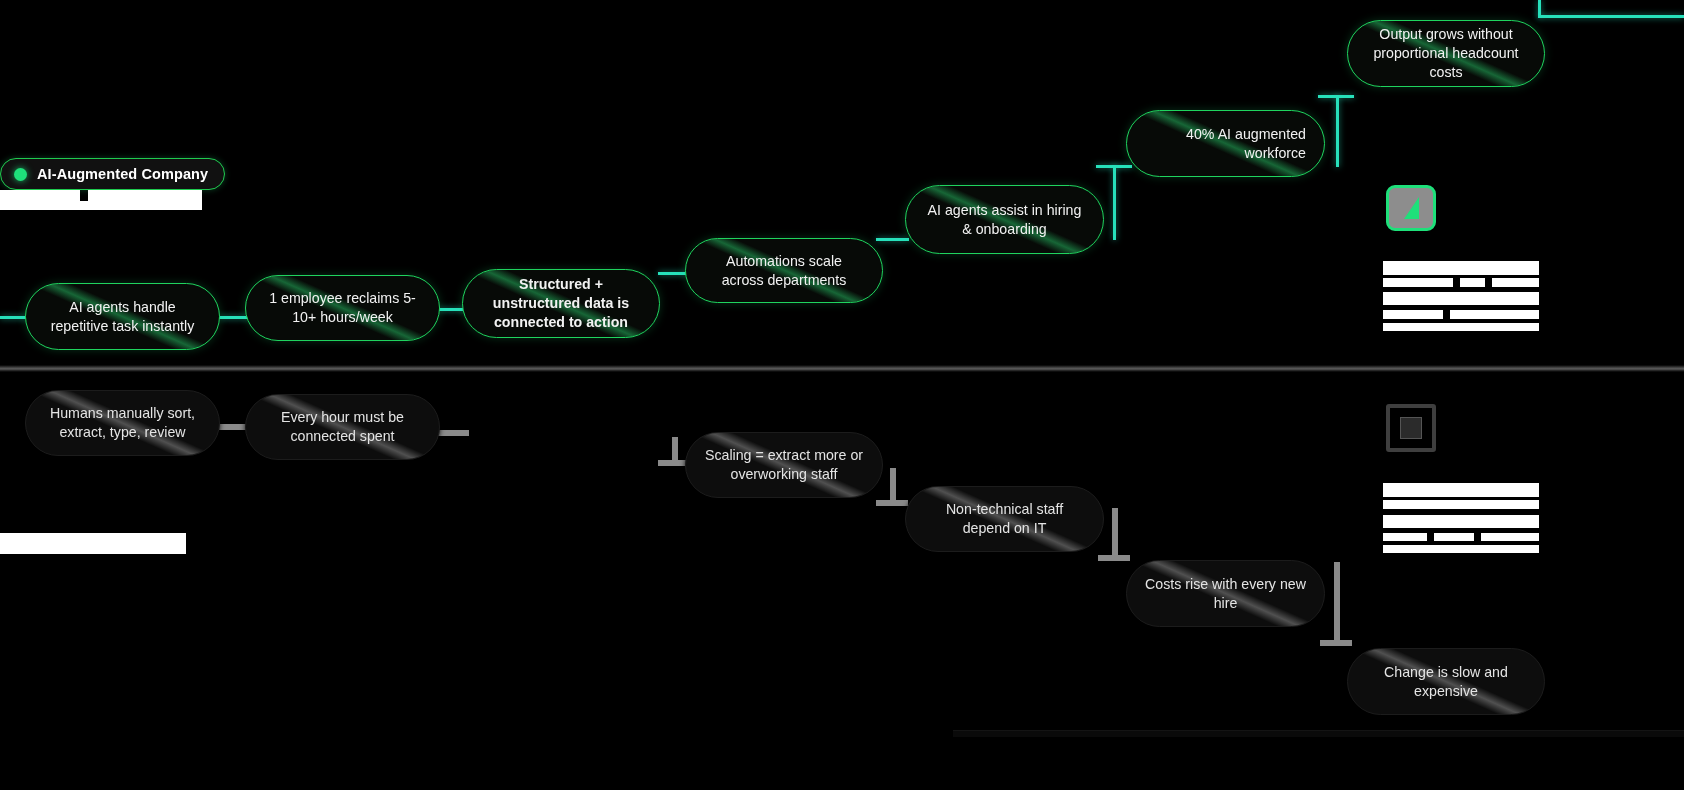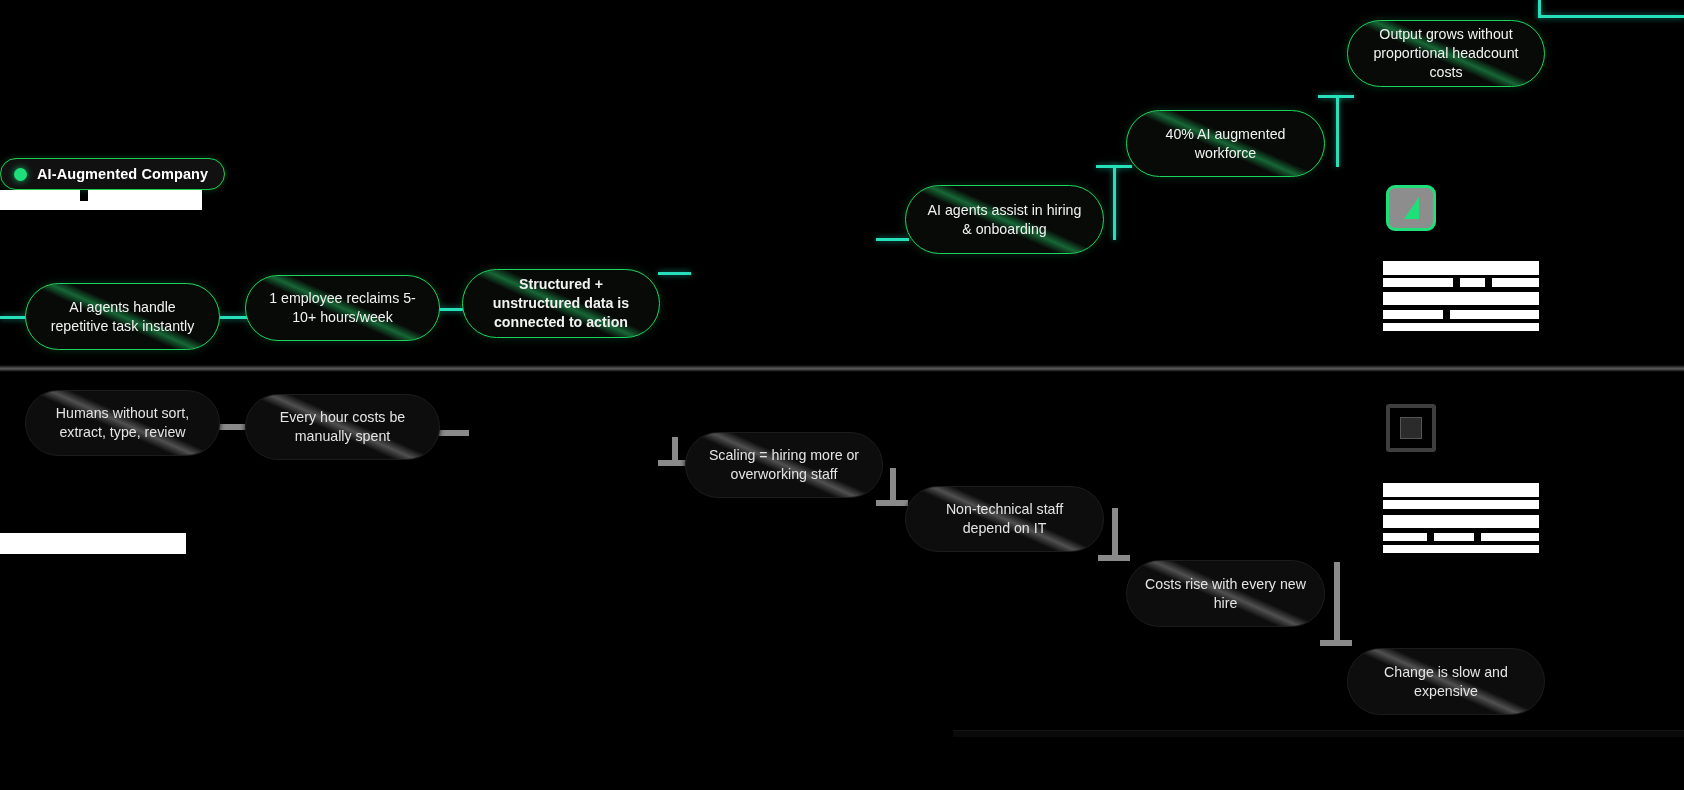--- a/index.html
+++ b/index.html
@@ -209,26 +209,29 @@
   </div>
 
   <div class="node ai" style="left:245px; top:275px; width:195px; height:66px;">
     <span class="label">1 employee reclaims 5-10+ hours/week</span>
   </div>
 
   <div class="node ai" style="left:462px; top:269px; width:198px; height:69px;font-weight:bold;">
     <span class="label">Structured + unstructured data is connected to action</span>
   </div>
 
+  <div class="node ai" style="left:685px; top:238px; width:198px; height:65px;">
+    <span class="label">Automations scale across departments</span>
+  </div>
 
   <div class="node ai" style="left:905px; top:185px; width:199px; height:69px;">
     <span class="label">AI agents assist in hiring &amp; onboarding</span>
   </div>
 
-  <div class="node ai" style="left:1126px; top:110px; width:199px; height:67px;">
+  <div class="node ai" style="left:1126px; top:110px; width:199px; height:67px;text-align:right;">
     <span class="label">40% AI augmented workforce</span>
   </div>
 
   <div class="node ai" style="left:1347px; top:20px; width:198px; height:67px;">
     <span class="label">Output grows without proportional headcount costs</span>
   </div>
 
   <div class="badge green" style="left:0px; top:158px;">
     <span class="dot green"></span>
     <span>AI-Augmented Company</span>
@@ -242,30 +245,30 @@
   <div class="conn gray" style="left:658px; top:460px; width:32px; height:6px;"></div>
   <div class="conn gray" style="left:876px; top:500px; width:32px; height:6px;"></div>
   <div class="conn gray" style="left:1098px; top:555px; width:32px; height:6px;"></div>
   <div class="conn gray" style="left:1320px; top:640px; width:32px; height:6px;"></div>
   <div class="conn gray" style="left:672px; top:437px; width:6px; height:26px;"></div>
   <div class="conn gray" style="left:890px; top:468px; width:6px; height:35px;"></div>
   <div class="conn gray" style="left:1112px; top:508px; width:6px; height:50px;"></div>
   <div class="conn gray" style="left:1334px; top:562px; width:6px; height:82px;"></div>
 
   <div class="node legacy" style="left:25px; top:390px; width:195px; height:66px;">
-    <span class="label">Humans without sort, extract, type, review</span>
+    <span class="label">Humans manually sort, extract, type, review</span>
   </div>
 
   <div class="node legacy" style="left:245px; top:394px; width:195px; height:66px;">
-    <span class="label">Every hour costs be manually spent</span>
+    <span class="label">Every hour must be connected spent</span>
   </div>
 
 
   <div class="node legacy" style="left:685px; top:432px; width:198px; height:66px;">
-    <span class="label">Scaling = hiring more or overworking staff</span>
+    <span class="label">Scaling = extract more or overworking staff</span>
   </div>
 
   <div class="node legacy" style="left:905px; top:486px; width:199px; height:66px;align-items:center;">
     <span class="label">Non-technical staff depend on IT</span>
   </div>
 
   <div class="node legacy" style="left:1126px; top:560px; width:199px; height:67px;">
     <span class="label">Costs rise with every new hire</span>
   </div>
 

